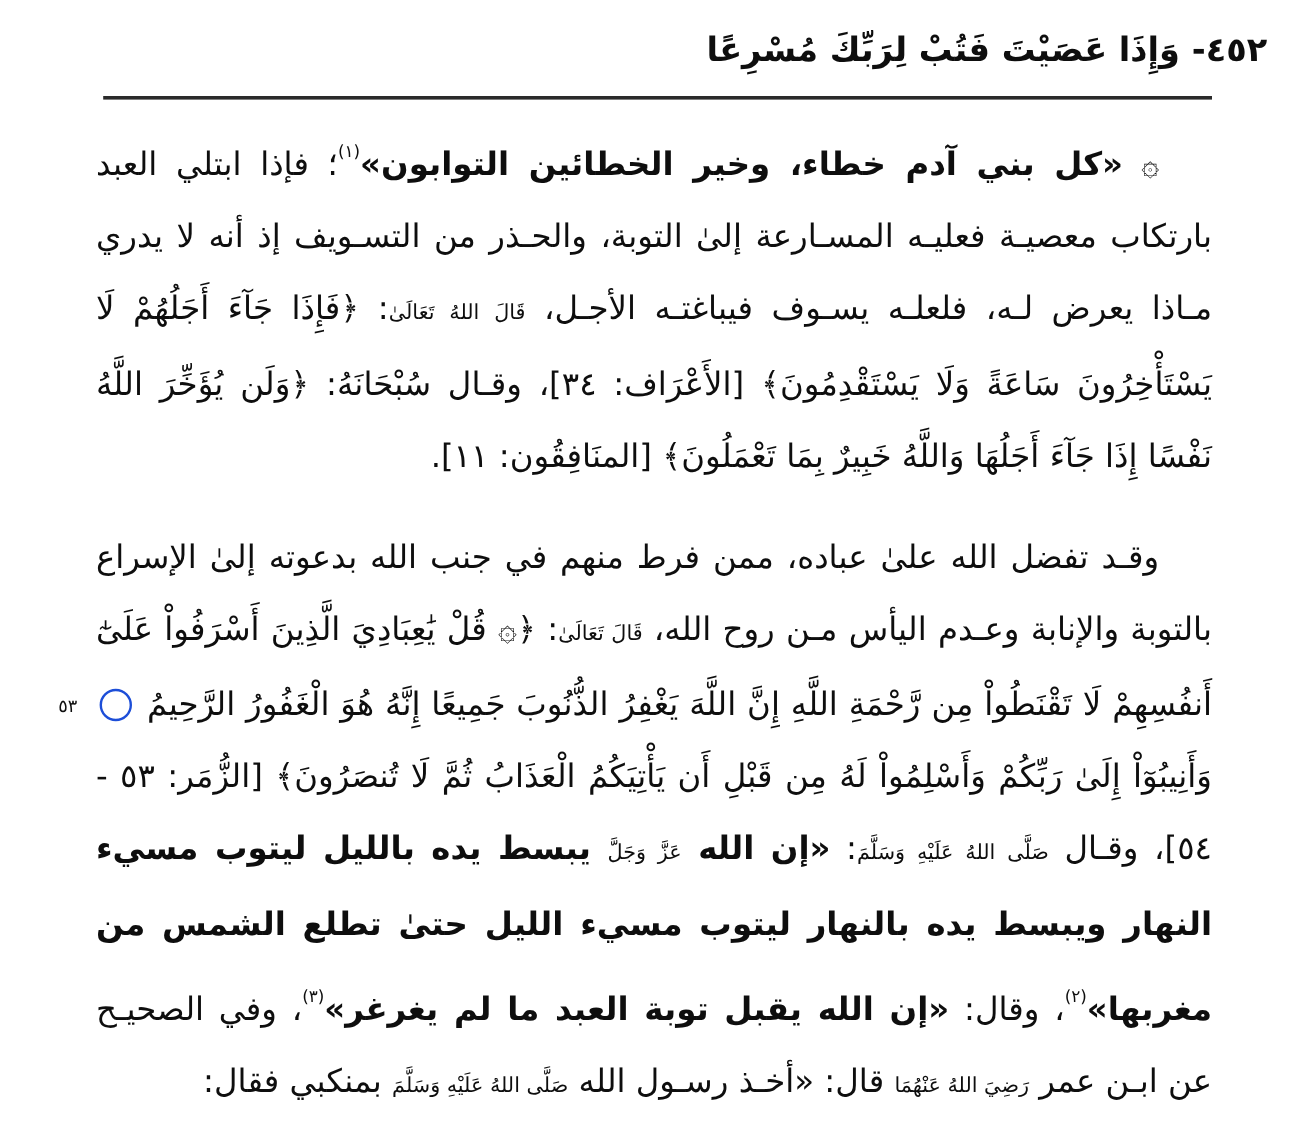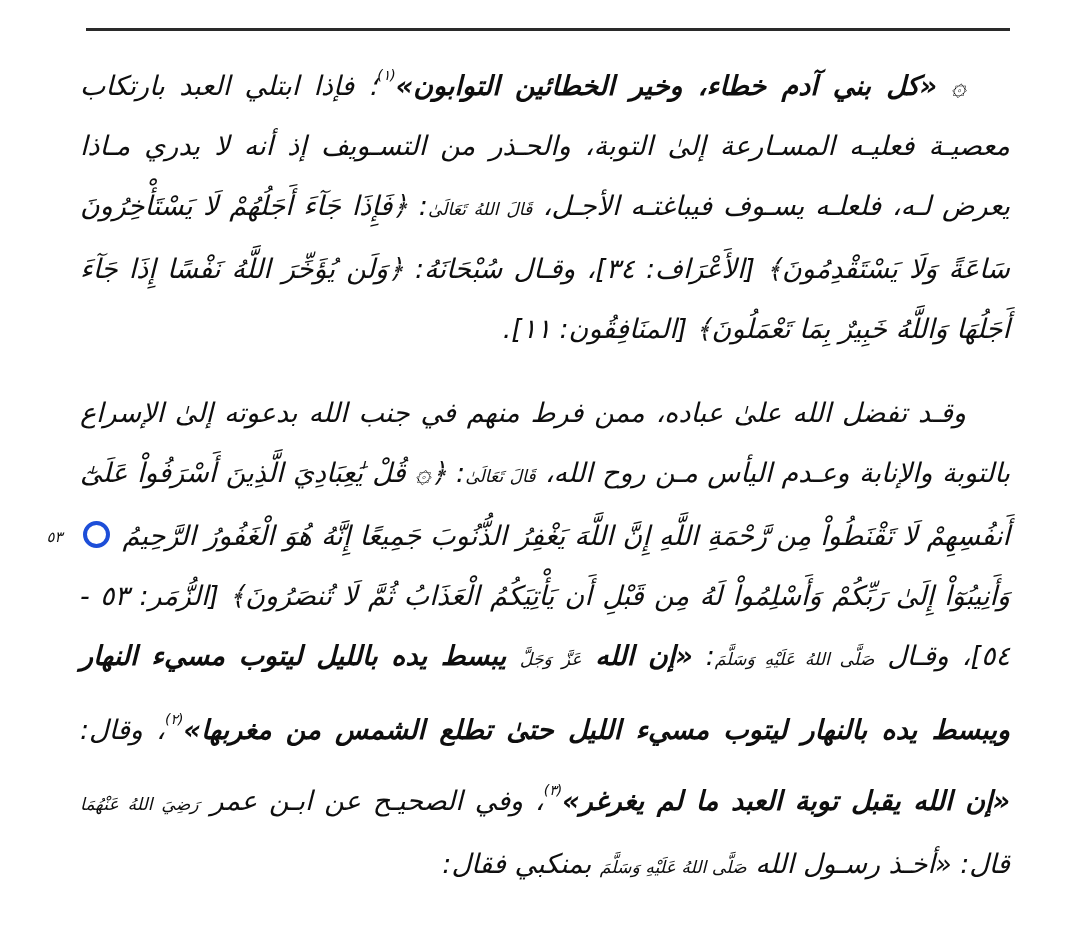--- a/index.html
+++ b/index.html
@@ -35,54 +35,55 @@
   
   .body-text {
     margin: 14px 46px 0 56px;
   }
   .para {
     font-size: 27px;
     line-height: 60px;
     text-align: justify;
     margin: 0;
   }
-  .indented { text-indent: 44px; font-style: italic; }
+  .indented { text-indent: 44px; }
   .para + .para { margin-top: 0; }
   .para.second { margin-top: 24px; }
   .seg-bold { font-weight: 700; }
   .seg-quran { font-weight: 400; }
   .seg-honorific {
     font-size: 0.64em;
     letter-spacing: -0.5px;
   }
   .seg-citation { font-weight: 400; }
   .seg-sup {
     font-size: 0.52em;
     vertical-align: 15px;
     letter-spacing: 0;
   }
   .seg-ayah {
     display: inline-block;
     font-size: 0.55em;
-    border: 4px solid #1d4ed8;
+    border: 2px solid #1d4ed8;
     border-radius: 50%;
     width: 1.85em; height: 1.85em;
     line-height: 1.7em;
     text-align: center;
     vertical-align: 3px;
     margin: 0 3px;
   }
   .seg-ornament { font-size: 0.95em; }
 </style>
 </head>
 <body>
 
 <div class="page">
 
   <div class="poetry">
+    <div class="hemistich">٤٥٢- وَإِذَا عَصَيْتَ فَتُبْ لِرَبِّكَ مُسْرِعًا</div>
   </div>
 
   <div class="header-rule"></div>
 
   <div class="body-text">
       <p class="para indented"><span class="seg seg-ornament">۞ </span><span class="seg seg-bold">«كل بني آدم خطاء، وخير الخطائين التوابون»</span><span class="seg seg-sup">(١)</span><span class="seg seg-normal">؛ فإذا ابتلي العبد بارتكاب معصيـة فعليـه المسـارعة إلىٰ التوبة، والحـذر من التسـويف إذ أنه لا يدري مـاذا يعرض لـه، فلعلـه يسـوف فيباغتـه الأجـل، </span><span class="seg seg-honorific">قَالَ اللهُ تَعَالَىٰ</span><span class="seg seg-normal">: </span><span class="seg seg-quran">﴿فَإِذَا جَآءَ أَجَلُهُمْ لَا يَسْتَأْخِرُونَ سَاعَةً وَلَا يَسْتَقْدِمُونَ﴾</span><span class="seg seg-citation"> [الأَعْرَاف: ٣٤]</span><span class="seg seg-normal">، وقـال سُبْحَانَهُ: </span><span class="seg seg-quran">﴿وَلَن يُؤَخِّرَ اللَّهُ نَفْسًا إِذَا جَآءَ أَجَلُهَا وَاللَّهُ خَبِيرٌ بِمَا تَعْمَلُونَ﴾</span><span class="seg seg-citation"> [المنَافِقُون: ١١]</span><span class="seg seg-normal">.</span></p>
       <p class="para indented second"><span class="seg seg-normal">وقـد تفضل الله علىٰ عباده، ممن فرط منهم في جنب الله بدعوته إلىٰ الإسراع بالتوبة والإنابة وعـدم اليأس مـن روح الله، </span><span class="seg seg-honorific">قَالَ تَعَالَىٰ</span><span class="seg seg-normal">: </span><span class="seg seg-quran">﴿۞ قُلْ يَٰعِبَادِيَ الَّذِينَ أَسْرَفُواْ عَلَىٰٓ أَنفُسِهِمْ لَا تَقْنَطُواْ مِن رَّحْمَةِ اللَّهِ إِنَّ اللَّهَ يَغْفِرُ الذُّنُوبَ جَمِيعًا إِنَّهُ هُوَ الْغَفُورُ الرَّحِيمُ </span><span class="seg seg-ayah">٥٣</span><span class="seg seg-quran"> وَأَنِيبُوٓاْ إِلَىٰ رَبِّكُمْ وَأَسْلِمُواْ لَهُ مِن قَبْلِ أَن يَأْتِيَكُمُ الْعَذَابُ ثُمَّ لَا تُنصَرُونَ﴾</span><span class="seg seg-citation"> [الزُّمَر: ٥٣ - ٥٤]</span><span class="seg seg-normal">، وقـال </span><span class="seg seg-honorific">صَلَّى اللهُ عَلَيْهِ وَسَلَّمَ</span><span class="seg seg-normal">: </span><span class="seg seg-bold">«إن الله </span><span class="seg seg-honorific">عَزَّ وَجَلَّ</span><span class="seg seg-bold"> يبسط يده بالليل ليتوب مسيء النهار ويبسط يده بالنهار ليتوب مسيء الليل حتىٰ تطلع الشمس من مغربها»</span><span class="seg seg-sup">(٢)</span><span class="seg seg-normal">، وقال: </span><span class="seg seg-bold">«إن الله يقبل توبة العبد ما لم يغرغر»</span><span class="seg seg-sup">(٣)</span><span class="seg seg-normal">، وفي الصحيـح عن ابـن عمر </span><span class="seg seg-honorific">رَضِيَ اللهُ عَنْهُمَا</span><span class="seg seg-normal"> قال: «أخـذ رسـول الله </span><span class="seg seg-honorific">صَلَّى اللهُ عَلَيْهِ وَسَلَّمَ</span><span class="seg seg-normal"> بمنكبي فقال:</span></p>
     </div>
 
 </div>

